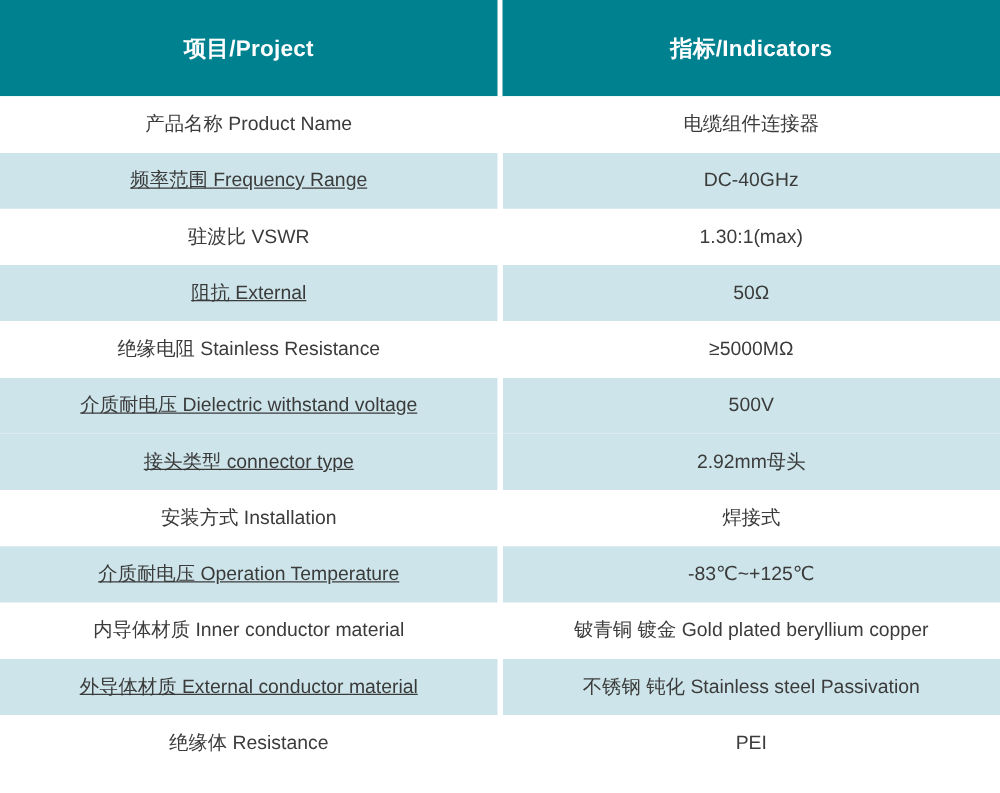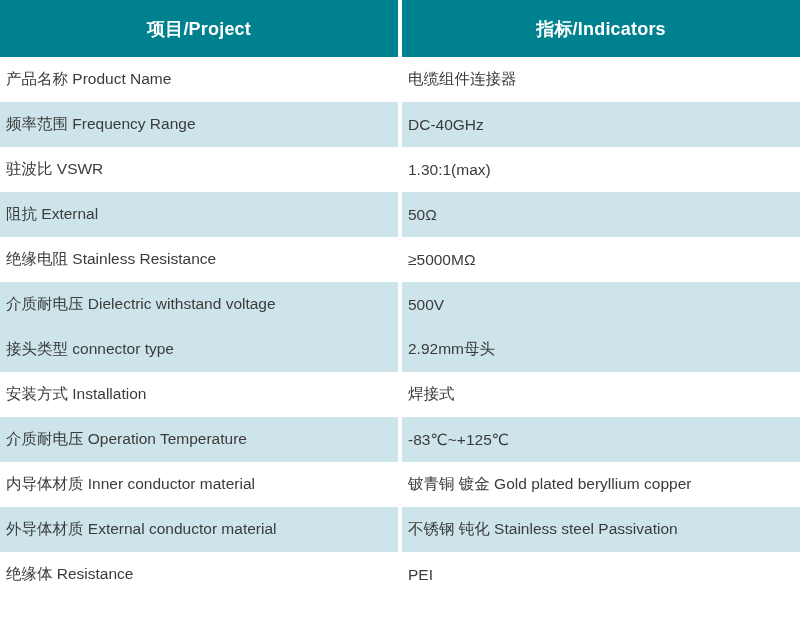--- a/index.html
+++ b/index.html
@@ -22,47 +22,48 @@
   #spec-table col.col-indicator { width: 400px; }
 
   #spec-table thead th {
     height: 45px;
     background: #00818f;
     color: #ffffff;
     font-size: 18px;
     font-weight: bold;
     text-align: center;
     vertical-align: middle;
-    padding: 6px;
+    padding: 16px;
     letter-spacing: 0.2px;
     border: none;
   }
   #spec-table thead th.cell-left {
     border-right: 4px solid #ffffff;
   }
 
   #spec-table tbody td {
     height: 45px;
     font-size: 15.5px;
     color: #3b3b3b;
-    text-align: left;
+    text-align: center;
     vertical-align: middle;
     padding: 0 6px;
     border: none;
     white-space: nowrap;
     overflow: hidden;
   }
   #spec-table tbody tr.row-tinted td {
     background: #cde5ea;
   }
   #spec-table tbody tr.row-plain td {
     background: #ffffff;
   }
   #spec-table tbody tr.row-tinted td.cell-left {
     border-right: 4px solid #ffffff;
+    text-decoration: underline;
   }
   #spec-table tbody tr.row-plain td.cell-left {
     border-right: 4px solid #ffffff;
   }
 </style>
 </head>
 <body>
 
 <table id="spec-table">
   <colgroup>

